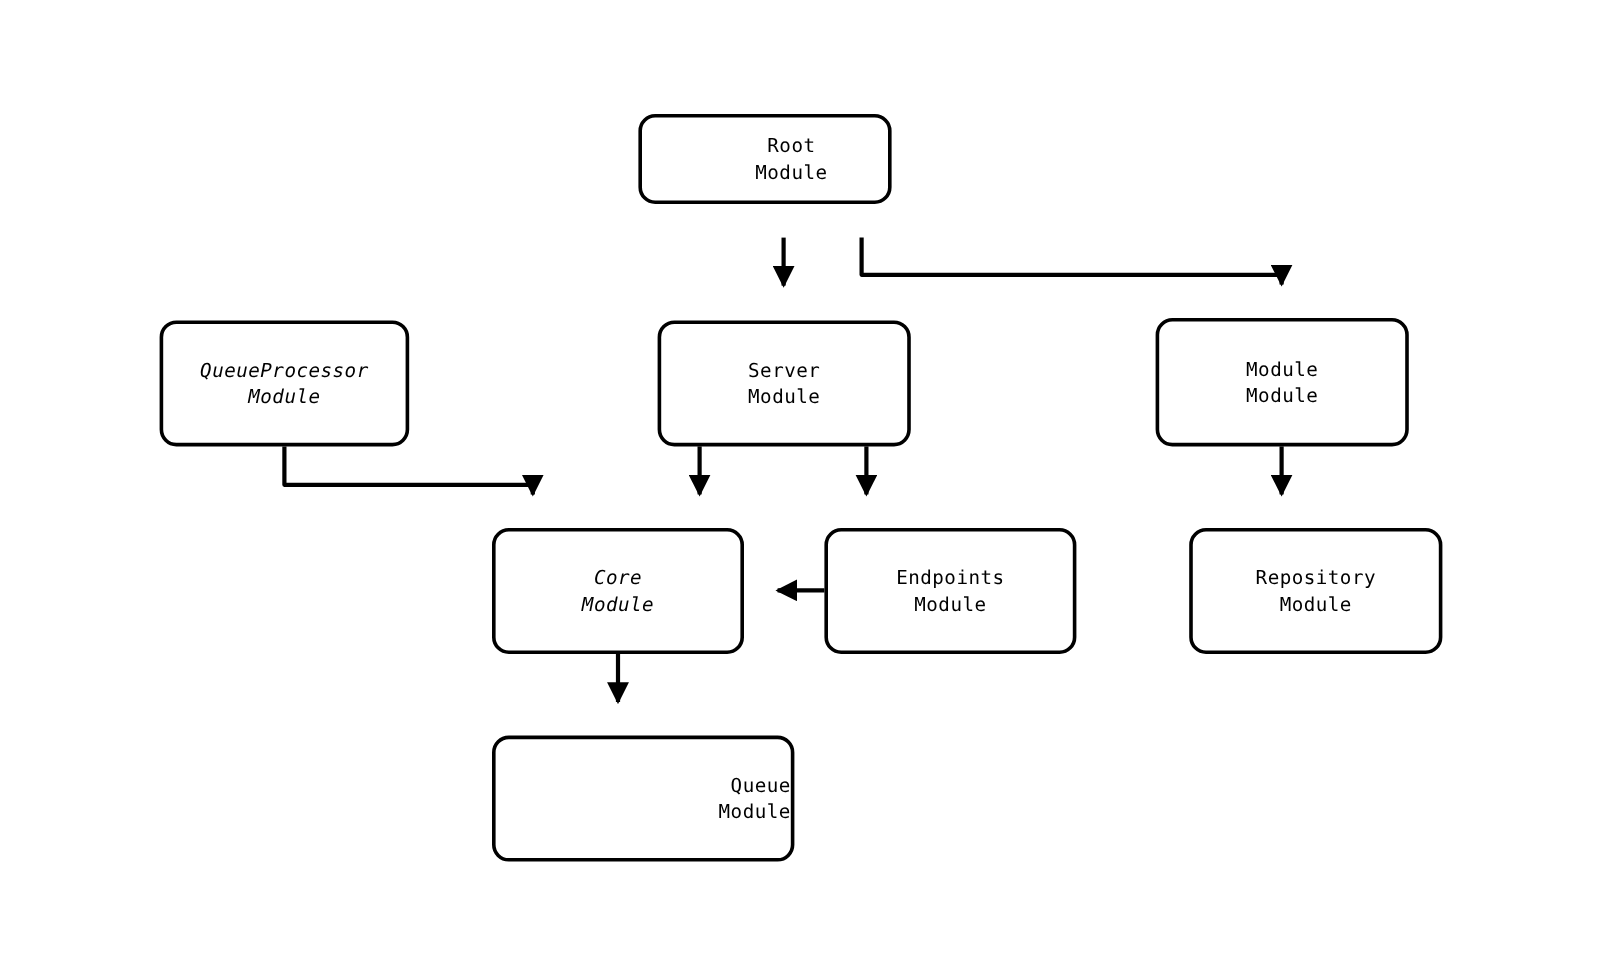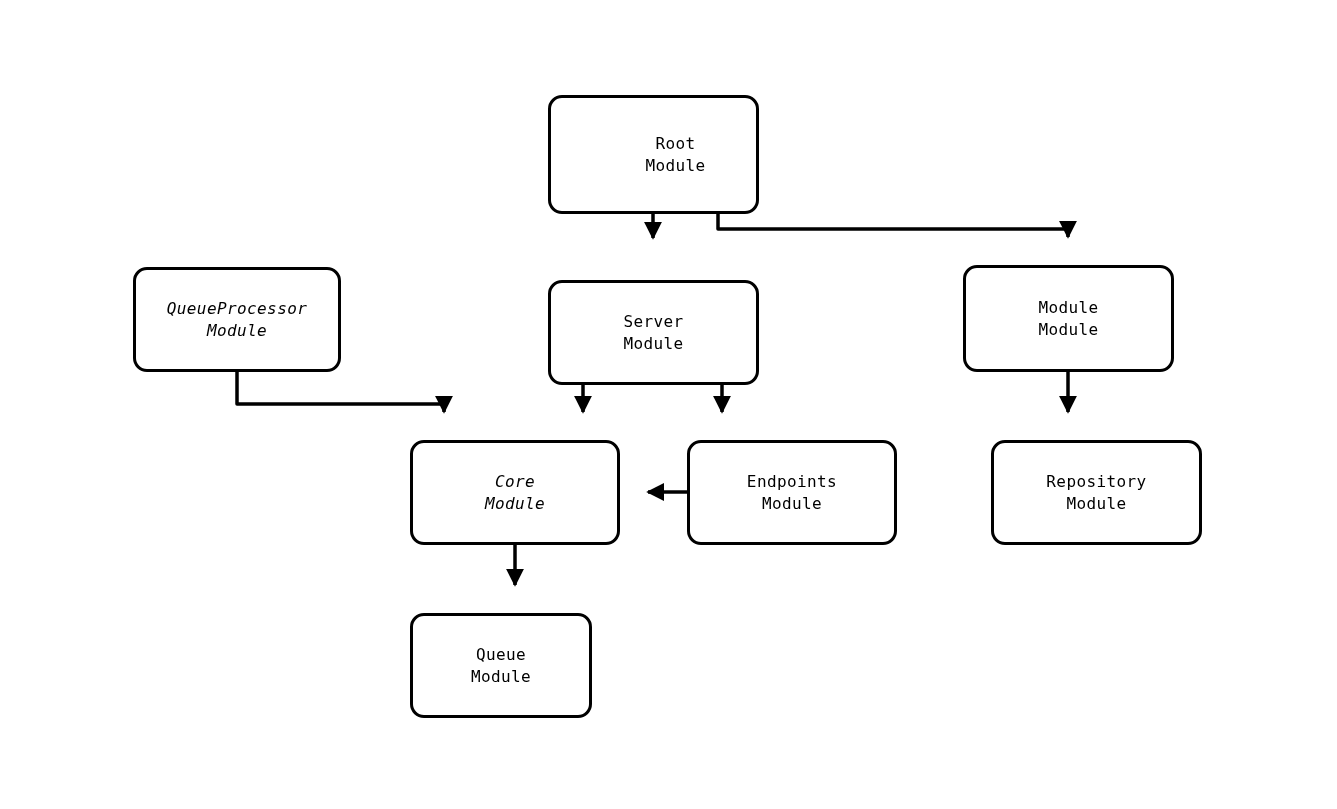--- a/index.html
+++ b/index.html
@@ -66,31 +66,31 @@
 
     <path d="M 722 372 L 722 412" fill="none" stroke="#000000" stroke-width="3.5" marker-end="url(#arrow)"></path>
 
     <path d="M 687 492 L 648 492" fill="none" stroke="#000000" stroke-width="3.5" marker-end="url(#arrow)"></path>
 
     <path d="M 1068 372 L 1068 412" fill="none" stroke="#000000" stroke-width="3.5" marker-end="url(#arrow)"></path>
 
     <path d="M 515 545 L 515 585" fill="none" stroke="#000000" stroke-width="3.5" marker-end="url(#arrow)"></path>
   </svg>
 
-  <div class="node" style="left:548px; top:95px; width:211px; height:119px;padding-left:44px;">
+  <div class="node" style="left:532px; top:95px; width:211px; height:75px;padding-left:44px;">
     <div class="node-line">Root</div>
     <div class="node-line">Module</div>
   </div>
 
   <div class="node" style="left:133px; top:267px; width:208px; height:105px;font-style:italic;">
     <div class="node-line">QueueProcessor</div>
     <div class="node-line">Module</div>
   </div>
 
-  <div class="node" style="left:548px; top:267px; width:211px; height:105px;margin-top:13px;">
+  <div class="node" style="left:548px; top:267px; width:211px; height:105px;">
     <div class="node-line">Server</div>
     <div class="node-line">Module</div>
   </div>
 
   <div class="node" style="left:963px; top:265px; width:211px; height:107px;">
     <div class="node-line">Module</div>
     <div class="node-line">Module</div>
   </div>
 
   <div class="node" style="left:410px; top:440px; width:210px; height:105px;font-style:italic;">
@@ -101,18 +101,18 @@
   <div class="node" style="left:687px; top:440px; width:210px; height:105px;align-items:center;">
     <div class="node-line">Endpoints</div>
     <div class="node-line">Module</div>
   </div>
 
   <div class="node" style="left:963px; top:440px; width:211px; height:105px;margin-left:28px;">
     <div class="node-line">Repository</div>
     <div class="node-line">Module</div>
   </div>
 
-  <div class="node" style="left:410px; top:613px; width:182px; height:105px;">
+  <div class="node" style="left:410px; top:613px; width:252px; height:105px;align-items:flex-end;">
     <div class="node-line">Queue</div>
     <div class="node-line">Module</div>
   </div>
 
 </div>
 
 </body></html>

